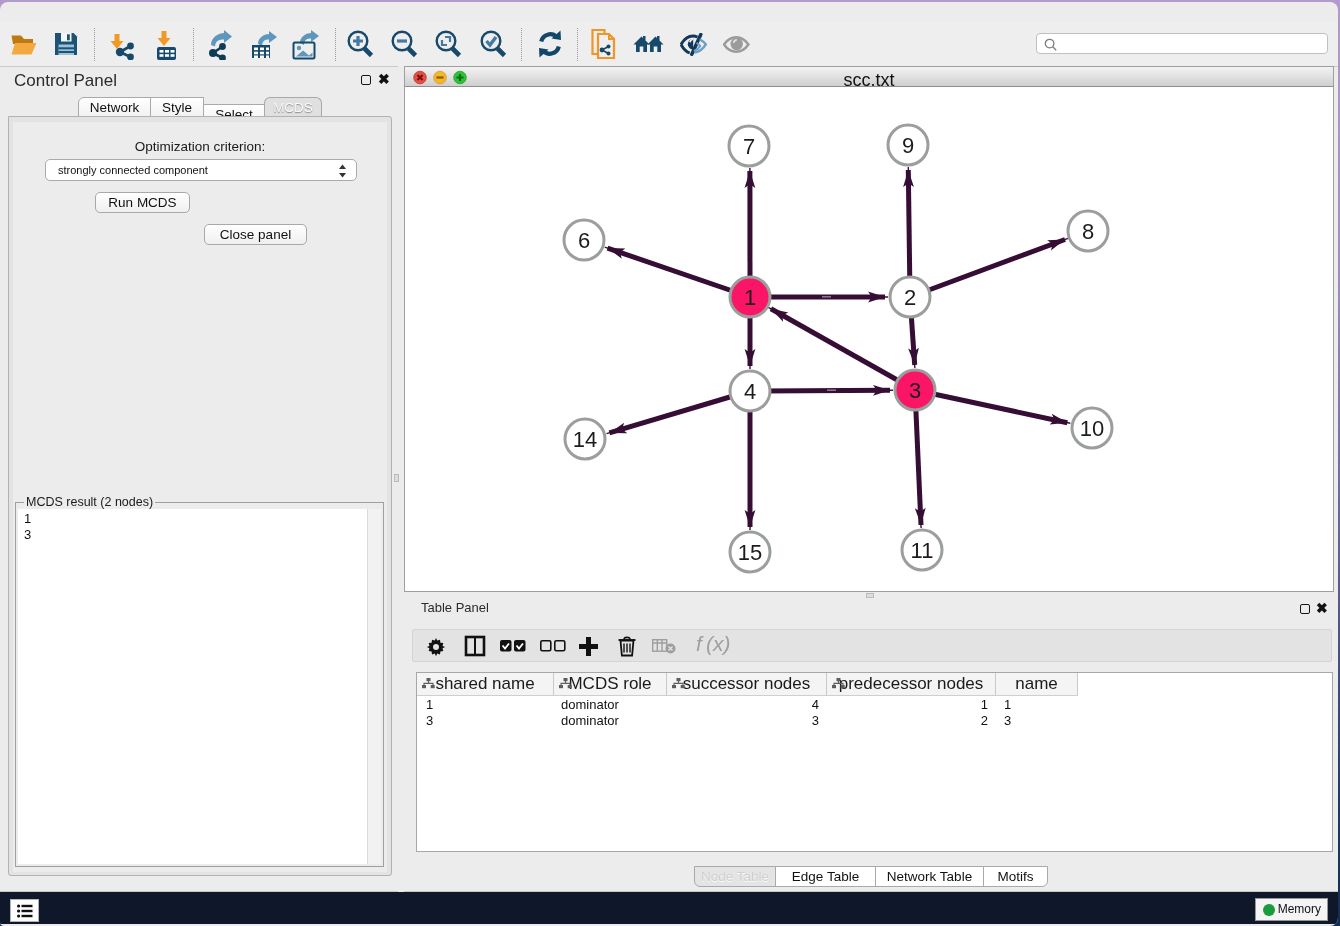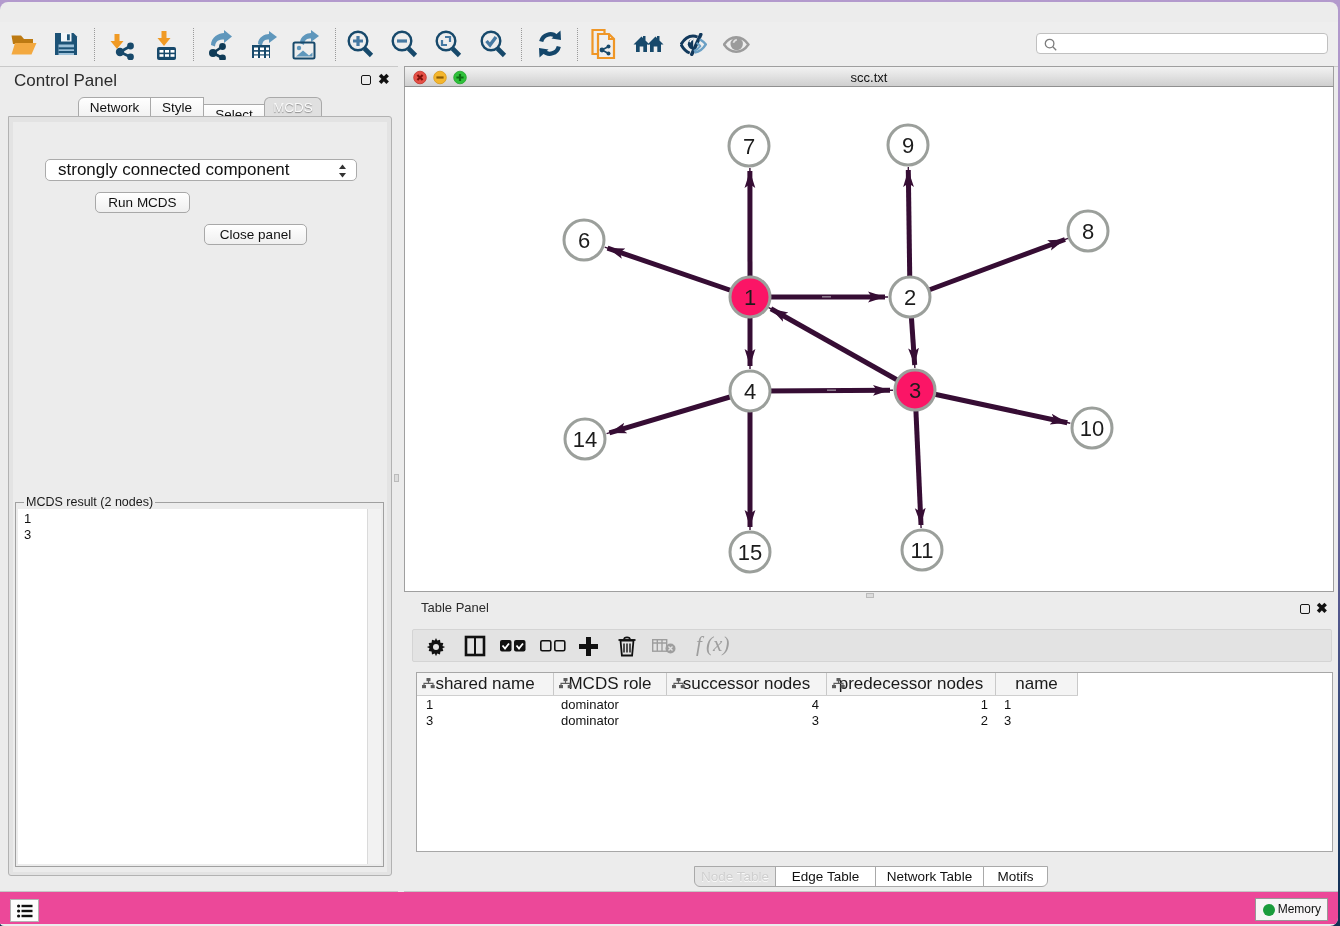--- a/index.html
+++ b/index.html
@@ -36,55 +36,55 @@
   .tab { position:absolute; top:95px; height:20px; border:1px solid #a9a9a9;
          background:linear-gradient(180deg,rgba(255,255,255,0.99),rgba(242,242,242,0.99)); font-size:13.5px; color:#111;
          text-align:center; line-height:19px; }
   #tabpanel { left:8px; top:114px; width:384px; height:760px; background:#e3e3e3;
               border:1px solid #b2b2b2; border-radius:0 3px 3px 3px; }
   #tabinner { position:absolute; left:4px; top:5px; width:374px; height:750px; background:#ececec; }
   #optlabel { position:absolute; left:0; top:17px; width:100%; text-align:center;
               font-size:13.5px; color:#1a1a1a; }
   #selbox { position:absolute; left:32px; top:37px; width:312px; height:22px;
             background:#fff; border:1px solid #ababab; border-radius:5px;
-            font-size:17px; color:#111; line-height:20px; padding-left:12px; }
+            font-size:11px; color:#111; line-height:20px; padding-left:12px; }
   .btn { position:absolute; top:70px; height:21px; background:linear-gradient(180deg,#ffffff,#efefef);
          border:1px solid #a8a8a8; border-radius:5px; font-size:13.5px; color:#111;
          text-align:center; line-height:19px; }
   #mcdsbox { position:absolute; left:2px; top:380px; width:369px; height:365px;
              border:1px solid #a0a0a0; }
   #mcdslegend { position:absolute; left:8px; top:-8px; background:rgba(236,236,236,0.99); padding:0 2px;
                 font-size:12.5px; color:#1a1a1a; }
   #mcdstext { position:absolute; left:2px; top:6px; width:363px; height:355px; background:rgba(255,255,255,0.99);
               font-size:13px; color:#111; line-height:16px; padding:2px 0 0 6px; }
   #mcdsscroll { position:absolute; right:2px; top:6px; width:14px; height:355px;
                 background:#f2f2f2; border-left:1px solid #dadada; }
   
   #netwin { left:404px; top:64px; width:930px; height:526px; }
   #nettitle { position:absolute; left:0; top:0; width:100%; height:21px;
               background:linear-gradient(180deg,#f2f2f2 0%,#e3e3e3 45%,#cfcfcf 100%);
               border:1px solid #9f9f9f; border-bottom:1px solid #8f8f8f; }
-  #netname { position:absolute; top:3px; width:100%; text-align:center; font-size:13px; color:#111; }
+  #netname { position:absolute; top:3px; width:100%; text-align:center; font-size:18px; color:#111; }
   #netcanvas { position:absolute; left:0; top:21px; width:930px; height:505px;
                background:#fff; border:1px solid #9f9f9f; border-top:none; }
   
   #tp-title { left:421px; top:598px; font-size:13px; color:#2b2b2b; }
   #tp-toolbar { left:412px; top:627px; width:920px; height:33px; background:#e3e3e3;
                 border:1px solid #d4d4d4; border-radius:2px; }
   #tp-table { left:416px; top:670px; width:917px; height:180px; background:#fff;
               border:1px solid #a7a7a7; font-size:13px; color:#111; }
   .th { position:absolute; top:0; height:22px; background:rgba(244,244,244,0.99);
         border-right:1px solid #c9c9c9; font-size:17px; color:#1a1a1a; text-align:center;
         line-height:22px; }
   .cell { position:absolute; height:16px; line-height:16px; }
   .btab { position:absolute; top:864px; height:21px; border:1px solid #a9a9a9;
           background:rgba(255,255,255,0.99); font-size:13.5px; color:#111; text-align:center; line-height:20px; }
   
   #statusbar { left:0; top:889px; width:100%; height:33px; border-top:1px solid #c6c6c6;
-               background:#ec4899; }
+               background:#0f172a; }
 </style>
 </head>
 <body>
 <div id="win">
   <div class="abs" id="toolbar">
     <svg class="ticon" style="left:8px;" viewBox="0 0 32 32">
       <path d="M3.5 7.5 h9.5 l3 3.5 h9 v5 H5 z" fill="#bd7a12"></path>
       <path d="M7 15 h21.5 l-5 11.5 H3.5 z" fill="#f3a940"></path>
     </svg>
     <svg class="ticon" style="left:50px;" viewBox="0 0 32 32">
@@ -219,20 +219,21 @@
   </div>
   <div class="abs" id="cp-title">Control Panel</div>
   <div class="hdr-float" style="left:361px; top:72.5px;"></div>
   <div class="hdr-x" style="left:378px; top:72px;">✖</div>
   <div class="tab" style="left:78px; width:73px; border-radius:6px 0 0 0;">Network</div>
   <div class="tab" style="left:150px; width:54px;">Style</div>
   <div class="tab" style="left:203px; width:62px;margin-top:7px;">Select</div>
   <div class="tab" style="left:264px; width:58px; background:rgba(224,224,224,0.99); border-bottom:1px solid #e3e3e3; border-radius:6px 6px 0 0; color:#fafafa; text-shadow:0 1px 1px rgba(130,130,130,0.9);">MCDS</div>
   <div class="abs" id="tabpanel">
     <div id="tabinner">
+      <div id="optlabel">Optimization criterion:</div>
       <div id="selbox">strongly connected component
         <svg style="position:absolute; right:9px; top:4px;" width="9" height="14" viewBox="0 0 9 14">
           <path d="M4.5 0.5 L8 5 H1 z" fill="#333"></path>
           <path d="M4.5 13.5 L8 9 H1 z" fill="#333"></path>
         </svg>
       </div>
       <div class="btn" style="left:82px; width:95px;">Run MCDS</div>
       <div class="btn" style="left:191px; width:103px;margin-top:32px;">Close panel</div>
       <div id="mcdsbox">
         <div id="mcdslegend">MCDS result (2 nodes)</div>
@@ -355,21 +356,21 @@
       <path d="M1.5 5 h17" stroke="#111" stroke-width="1.8"></path>
       <path d="M7 4.5 c0 -2.8 6 -2.8 6 0" fill="none" stroke="#111" stroke-width="1.6"></path>
       <path d="M7 8.5 v9 M10 8.5 v9 M13 8.5 v9" stroke="#111" stroke-width="1.4"></path>
     </svg>
     <svg style="position:absolute;left:239px;top:9px;" width="24" height="15" viewBox="0 0 24 15">
       <rect x="0.7" y="0.7" width="14" height="11.5" fill="none" stroke="#9e9e9e" stroke-width="1.4"></rect>
       <path d="M0.7 4 h14 M5.3 1 v11 M10 1 v11" stroke="#9e9e9e" stroke-width="1.4"></path>
       <circle cx="18.5" cy="9.5" r="5" fill="#9e9e9e"></circle>
       <path d="M16.5 7.5 l4 4 M20.5 7.5 l-4 4" stroke="#e3e3e3" stroke-width="1.4"></path>
     </svg>
-    <div style="position:absolute;left:283px;top:2px;font-family:Liberation Serif, serif;font-style:italic;font-size:21px;color:#9e9e9e;"><i>f</i> (<i>x</i>)</div>
+    <div style="position:absolute;left:283px;top:2px;font-family:Liberation Sans, sans-serif;font-style:italic;font-size:21px;color:#9e9e9e;"><i>f</i> (<i>x</i>)</div>
   </div>
   <div class="abs" id="tp-table">
     <div class="th" style="left:0; width:137px;"><svg style="position:absolute;left:5px;top:5px;" width="13" height="11" viewBox="0 0 13 11">
           <g fill="#5d5d5d">
             <rect x="4.5" y="0" width="4" height="3.2"></rect>
             <rect x="0" y="7" width="4" height="3.2"></rect>
             <rect x="8.7" y="7" width="4" height="3.2"></rect>
             <path d="M6.5 3 v2.2 M2 7 v-1.6 h9 v1.6 M2 5.4 h9" stroke="#5d5d5d" fill="none" stroke-width="1.1"></path>
           </g>
         </svg>shared name</div>

